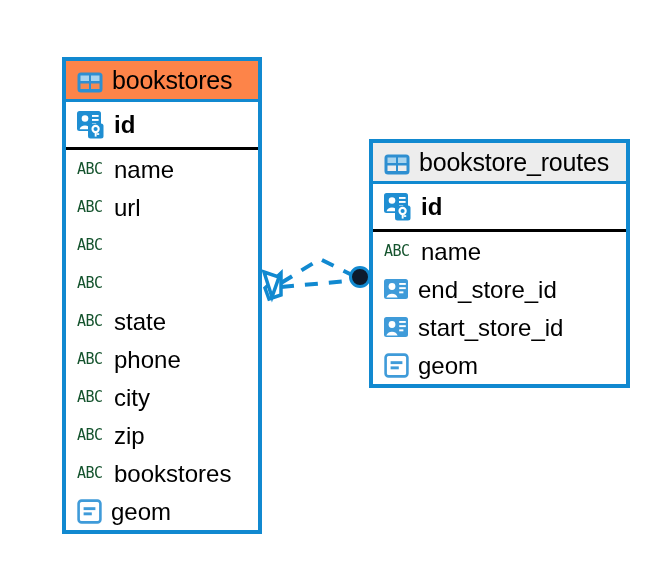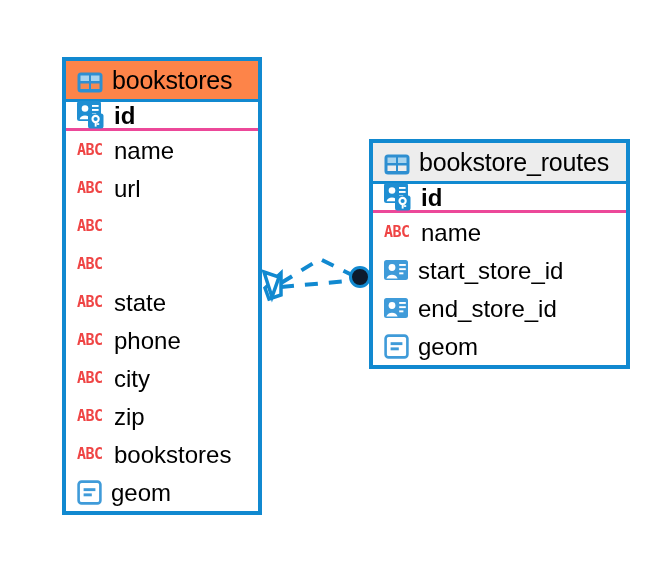--- a/index.html
+++ b/index.html
@@ -55,40 +55,40 @@
     align-items: center;
     gap: 9px;
     padding: 2px 10px 2px 11px;
     font-size: 24px;
     color: #000000;
     white-space: nowrap;
     height: 38px;
   }
   .field-row.pk {
     font-weight: bold;
-    border-bottom: 3px solid #ec4899;
-    height: 29px;
+    border-bottom: 3px solid #000000;
+    height: 48px;
   }
   .field-label { line-height: 1.05; }
 
   
   .ico {
     flex: 0 0 auto;
     display: inline-block;
     line-height: 0;
   }
   .ico svg { display: block; }
 
   .ico-abc {
     width: 28px;
     height: 20px;
-    color: #ef4444;
+    color: #14532d;
     font-family: "DejaVu Sans Mono", monospace;
     font-size: 15px;
-    font-weight: bold;
+    font-weight: normal;
     letter-spacing: -0.5px;
     line-height: 20px;
     text-align: left;
   }
 
   
   #connector {
     position: absolute;
     left: 0;
     top: 0;
@@ -252,35 +252,35 @@
         <span class="ico">
           <svg width="25" height="21" viewBox="0 0 25 21">
             <rect x="0" y="0" width="24" height="20" rx="2.5" fill="#3f9bd9"></rect>
             <circle cx="8" cy="7.5" r="3.4" fill="#ffffff"></circle>
             <path d="M 2.4 18.6 a 5.8 5.2 0 0 1 11.2 0 Z" fill="#ffffff"></path>
             <rect x="15.2" y="4" width="6.6" height="1.9" fill="#ffffff"></rect>
             <rect x="15.2" y="8.2" width="6.6" height="1.9" fill="#ffffff"></rect>
             <rect x="15.2" y="12.4" width="4.2" height="1.9" fill="#ffffff"></rect>
           </svg>
         </span>
-        <span class="field-label">start_store_id</span>
+        <span class="field-label">end_store_id</span>
       </div>
 
       <div class="field-row">
         <span class="ico">
           <svg width="25" height="21" viewBox="0 0 25 21">
             <rect x="0" y="0" width="24" height="20" rx="2.5" fill="#3f9bd9"></rect>
             <circle cx="8" cy="7.5" r="3.4" fill="#ffffff"></circle>
             <path d="M 2.4 18.6 a 5.8 5.2 0 0 1 11.2 0 Z" fill="#ffffff"></path>
             <rect x="15.2" y="4" width="6.6" height="1.9" fill="#ffffff"></rect>
             <rect x="15.2" y="8.2" width="6.6" height="1.9" fill="#ffffff"></rect>
             <rect x="15.2" y="12.4" width="4.2" height="1.9" fill="#ffffff"></rect>
           </svg>
         </span>
-        <span class="field-label">end_store_id</span>
+        <span class="field-label">start_store_id</span>
       </div>
 
       <div class="field-row">
         <span class="ico">
           <svg width="25" height="25" viewBox="0 0 25 25">
             <rect x="1.6" y="1.6" width="21.8" height="21.8" rx="3" fill="#ffffff" stroke="#3f9bd9" stroke-width="2.6"></rect>
             <rect x="6.6" y="8.2" width="11.8" height="2.9" fill="#3f9bd9"></rect>
             <rect x="6.6" y="13.4" width="8.2" height="2.9" fill="#3f9bd9"></rect>
           </svg>
         </span>

